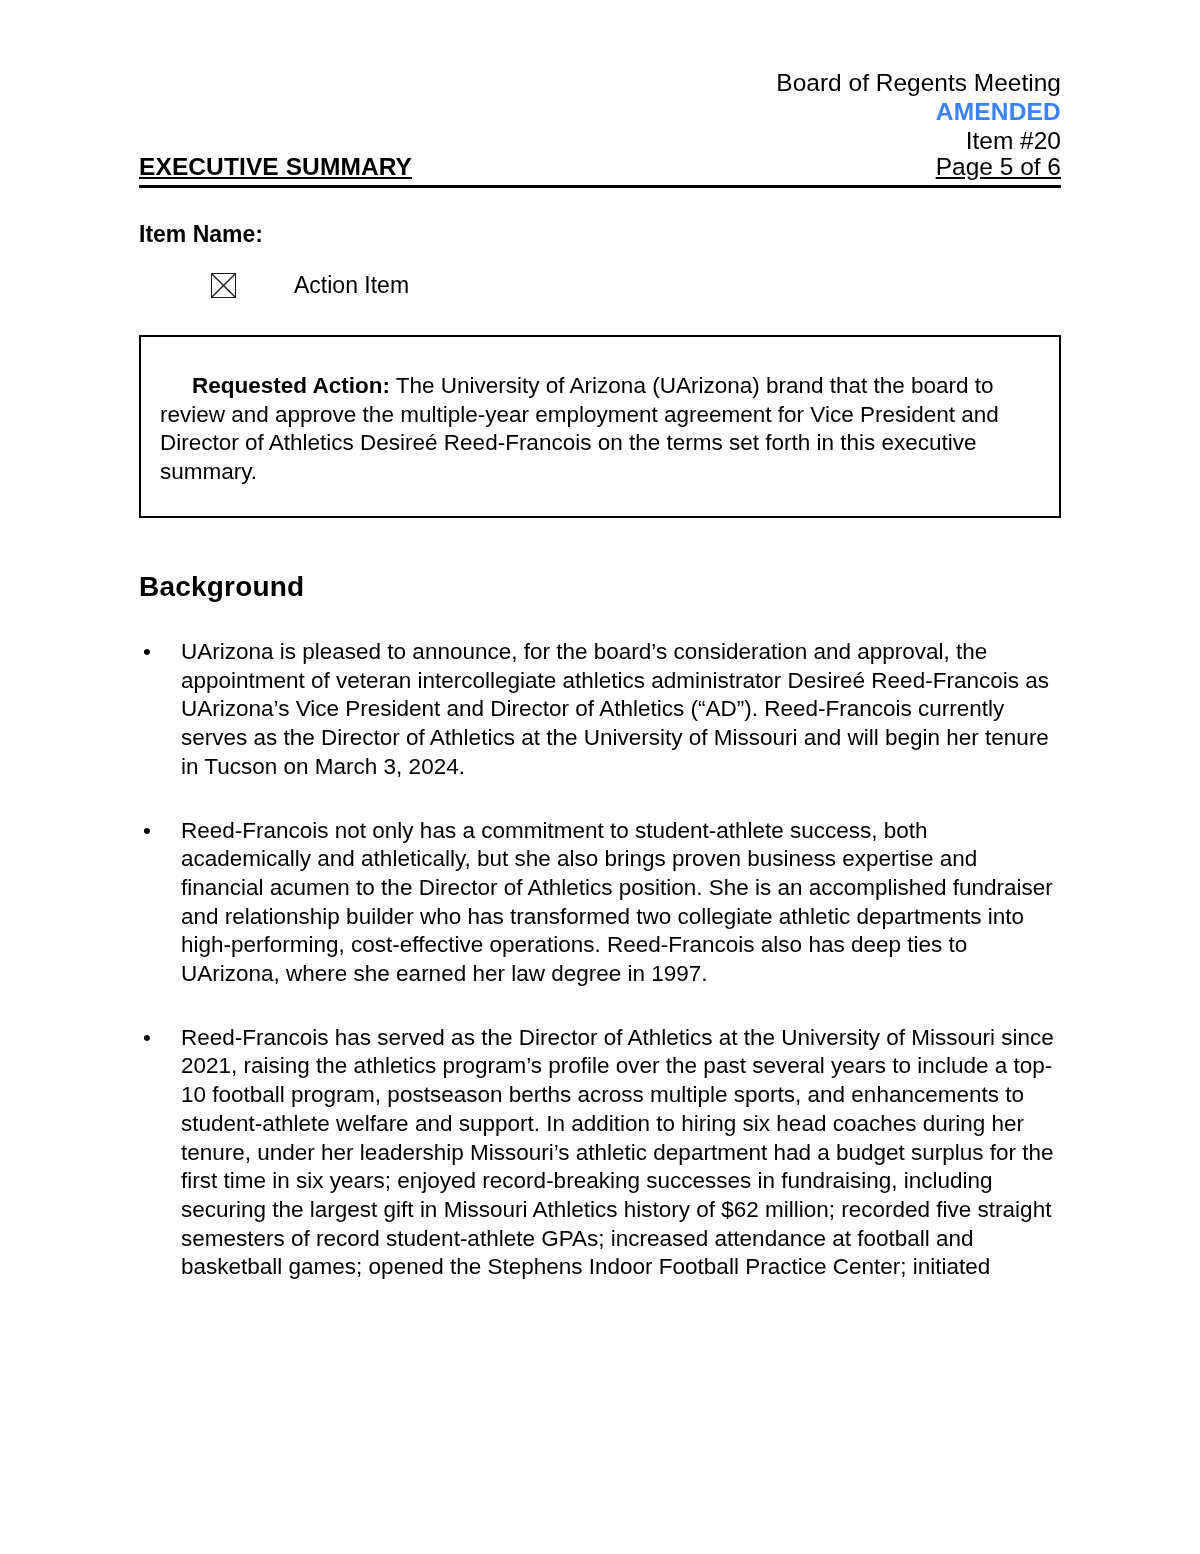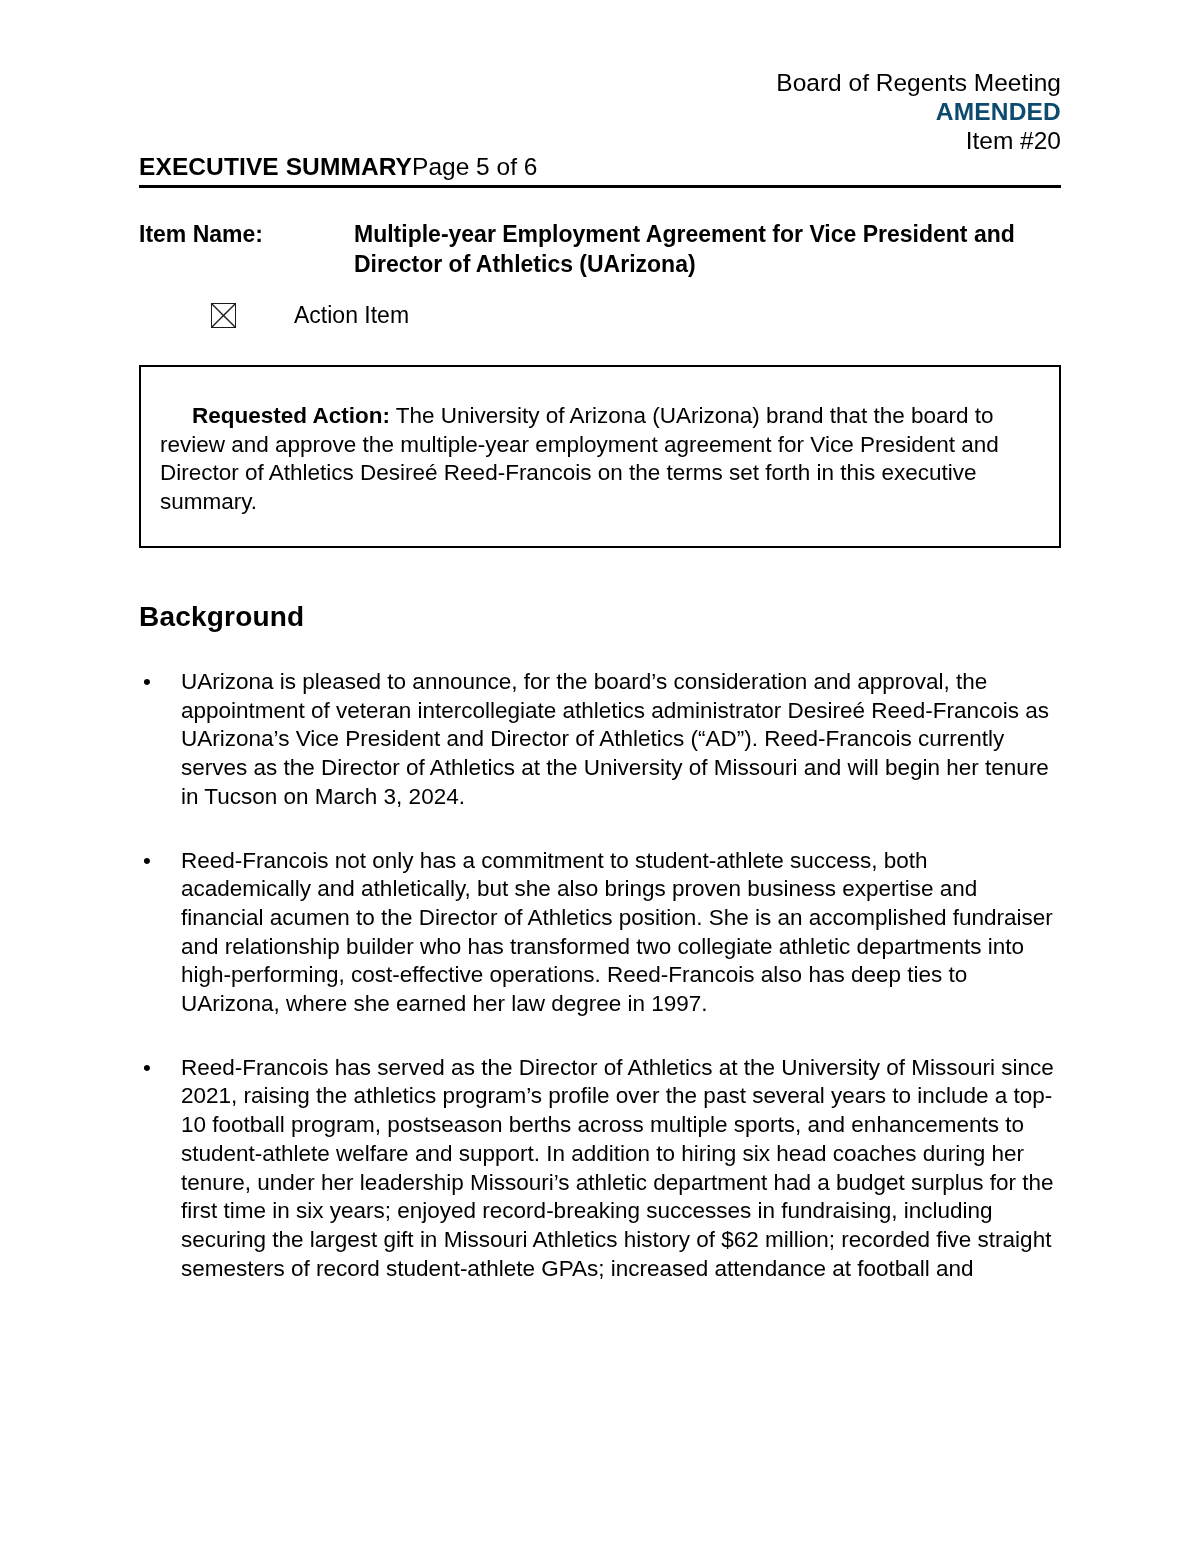--- a/index.html
+++ b/index.html
@@ -29,28 +29,30 @@
 
   
   .doc-header {
     padding-top: 68px;
     text-align: right;
     font-size: 24.5px;
     line-height: 29px;
   }
   .doc-header .line { display: block; white-space: nowrap; }
   .doc-header .amended {
-    color: #0c4a6e;
+    color: #3b82f6;
     font-weight: bold;
     letter-spacing: 0.2px;
   }
   .header-bottom {
     display: flex;
+    justify-content: space-between;
     align-items: baseline;
     margin-top: -2px;
+    text-decoration: underline;
   }
   .exec-summary {
     font-size: 24.5px;
     font-weight: bold;
     letter-spacing: 0.1px;
   }
   .page-of {
     font-size: 24.5px;
   }
   .header-rule {
@@ -187,24 +189,20 @@
     </div>
 
     <div class="header-bottom">
       <div class="exec-summary">EXECUTIVE SUMMARY</div>
       <div class="page-of">Page 5 of 6</div>
     </div>
     <hr class="header-rule">
 
     <div class="item-name-row">
       <div class="item-name-label">Item Name:</div>
-      <div class="item-name-value">
-        <span class="l">Multiple-year Employment Agreement for Vice President and</span>
-        <span class="l">Director of Athletics (UArizona)</span>
-      </div>
     </div>
 
     <div class="action-row">
       <span class="checkbox">
         <svg viewBox="0 0 24 24" preserveAspectRatio="none" aria-hidden="true">
           <line x1="0" y1="0" x2="24" y2="24" stroke="#1b1b1b" stroke-width="1.4"></line>
           <line x1="24" y1="0" x2="0" y2="24" stroke="#1b1b1b" stroke-width="1.4"></line>
         </svg>
       </span>
       <span class="action-label">Action Item</span>

